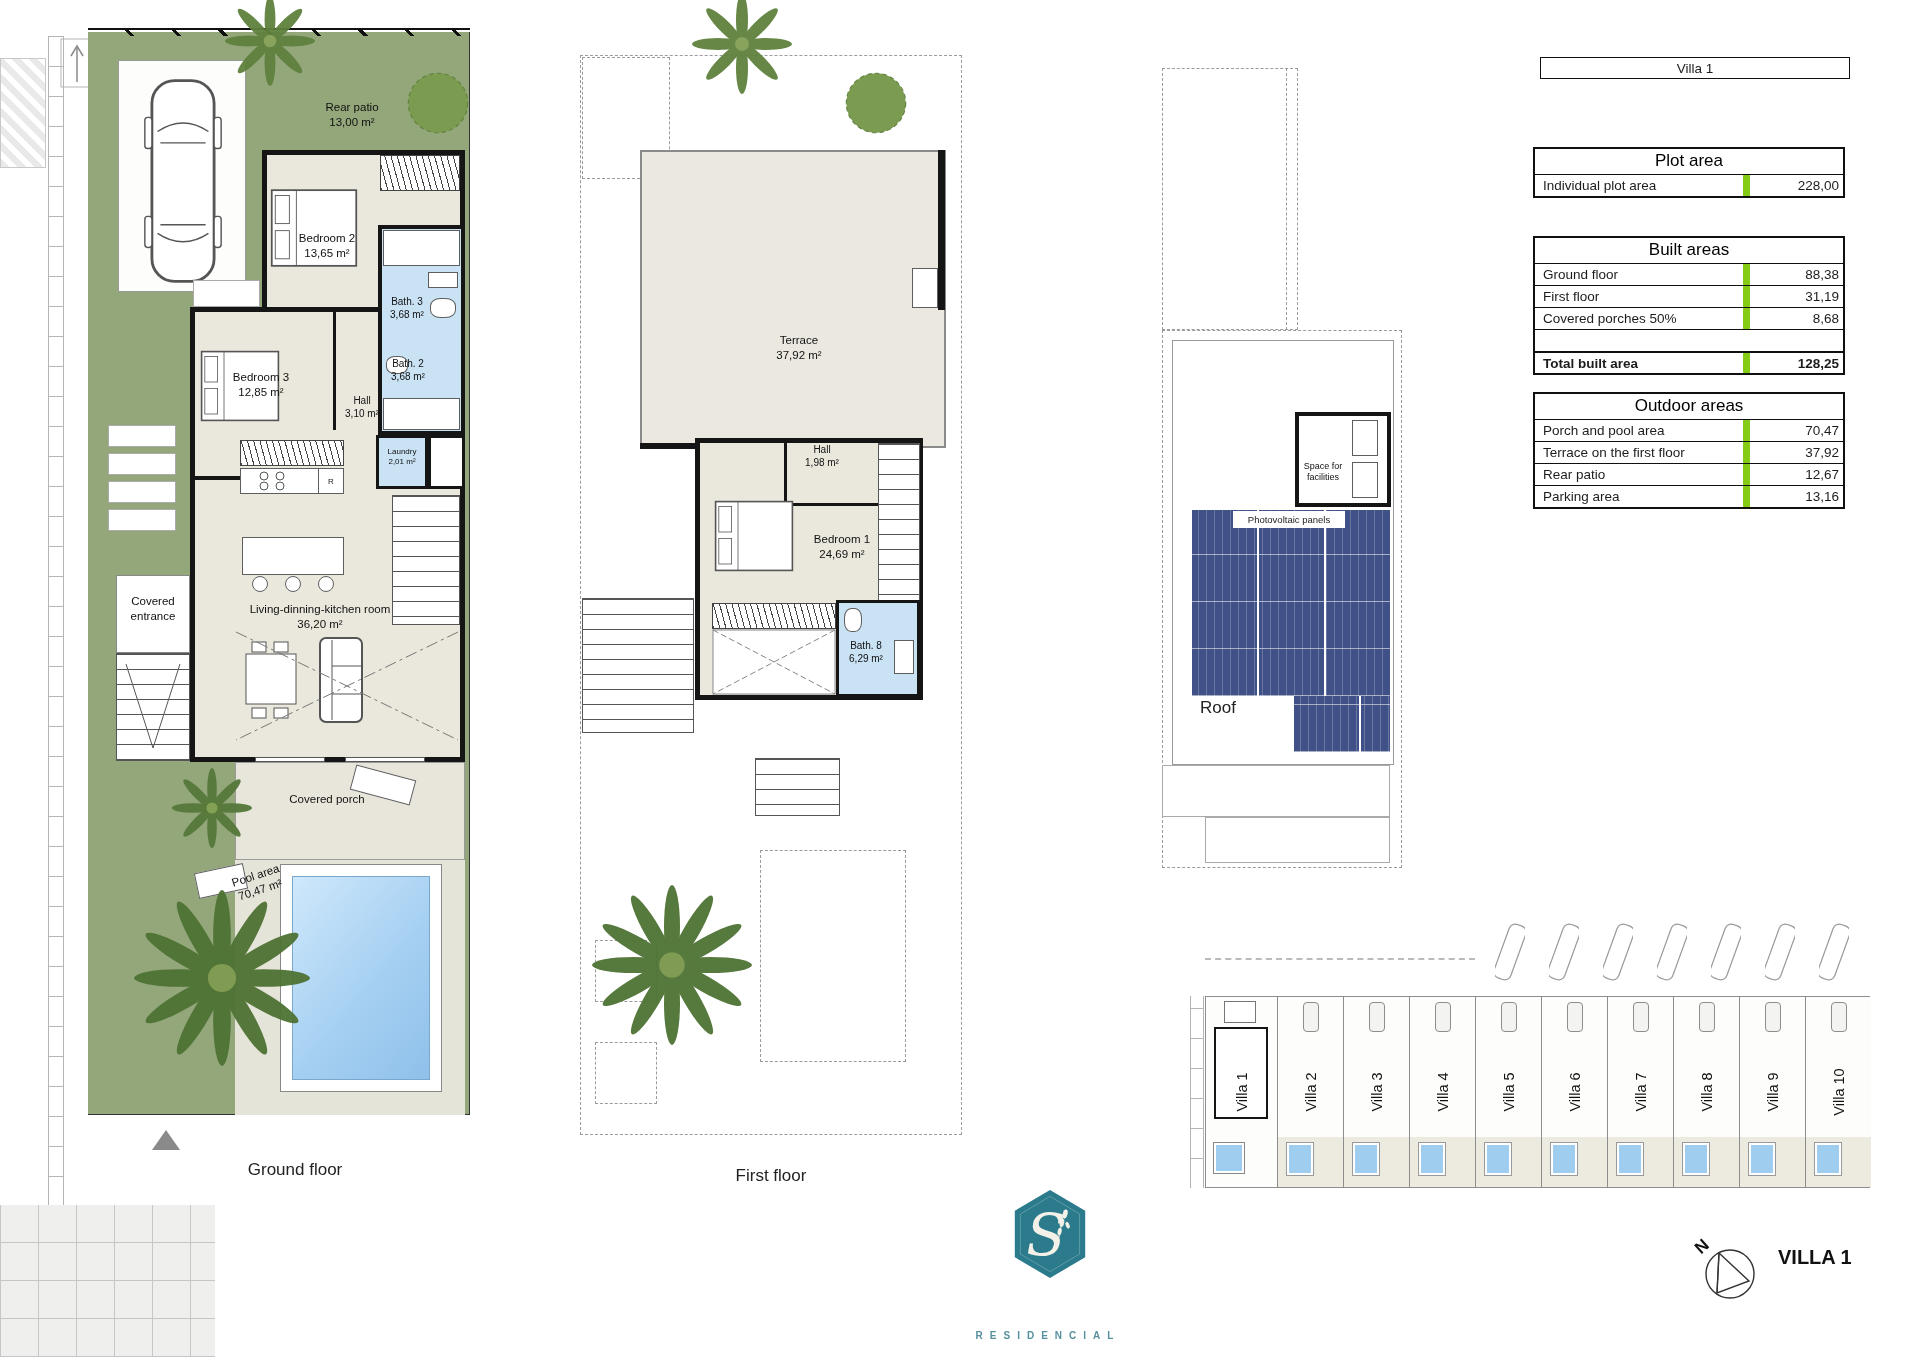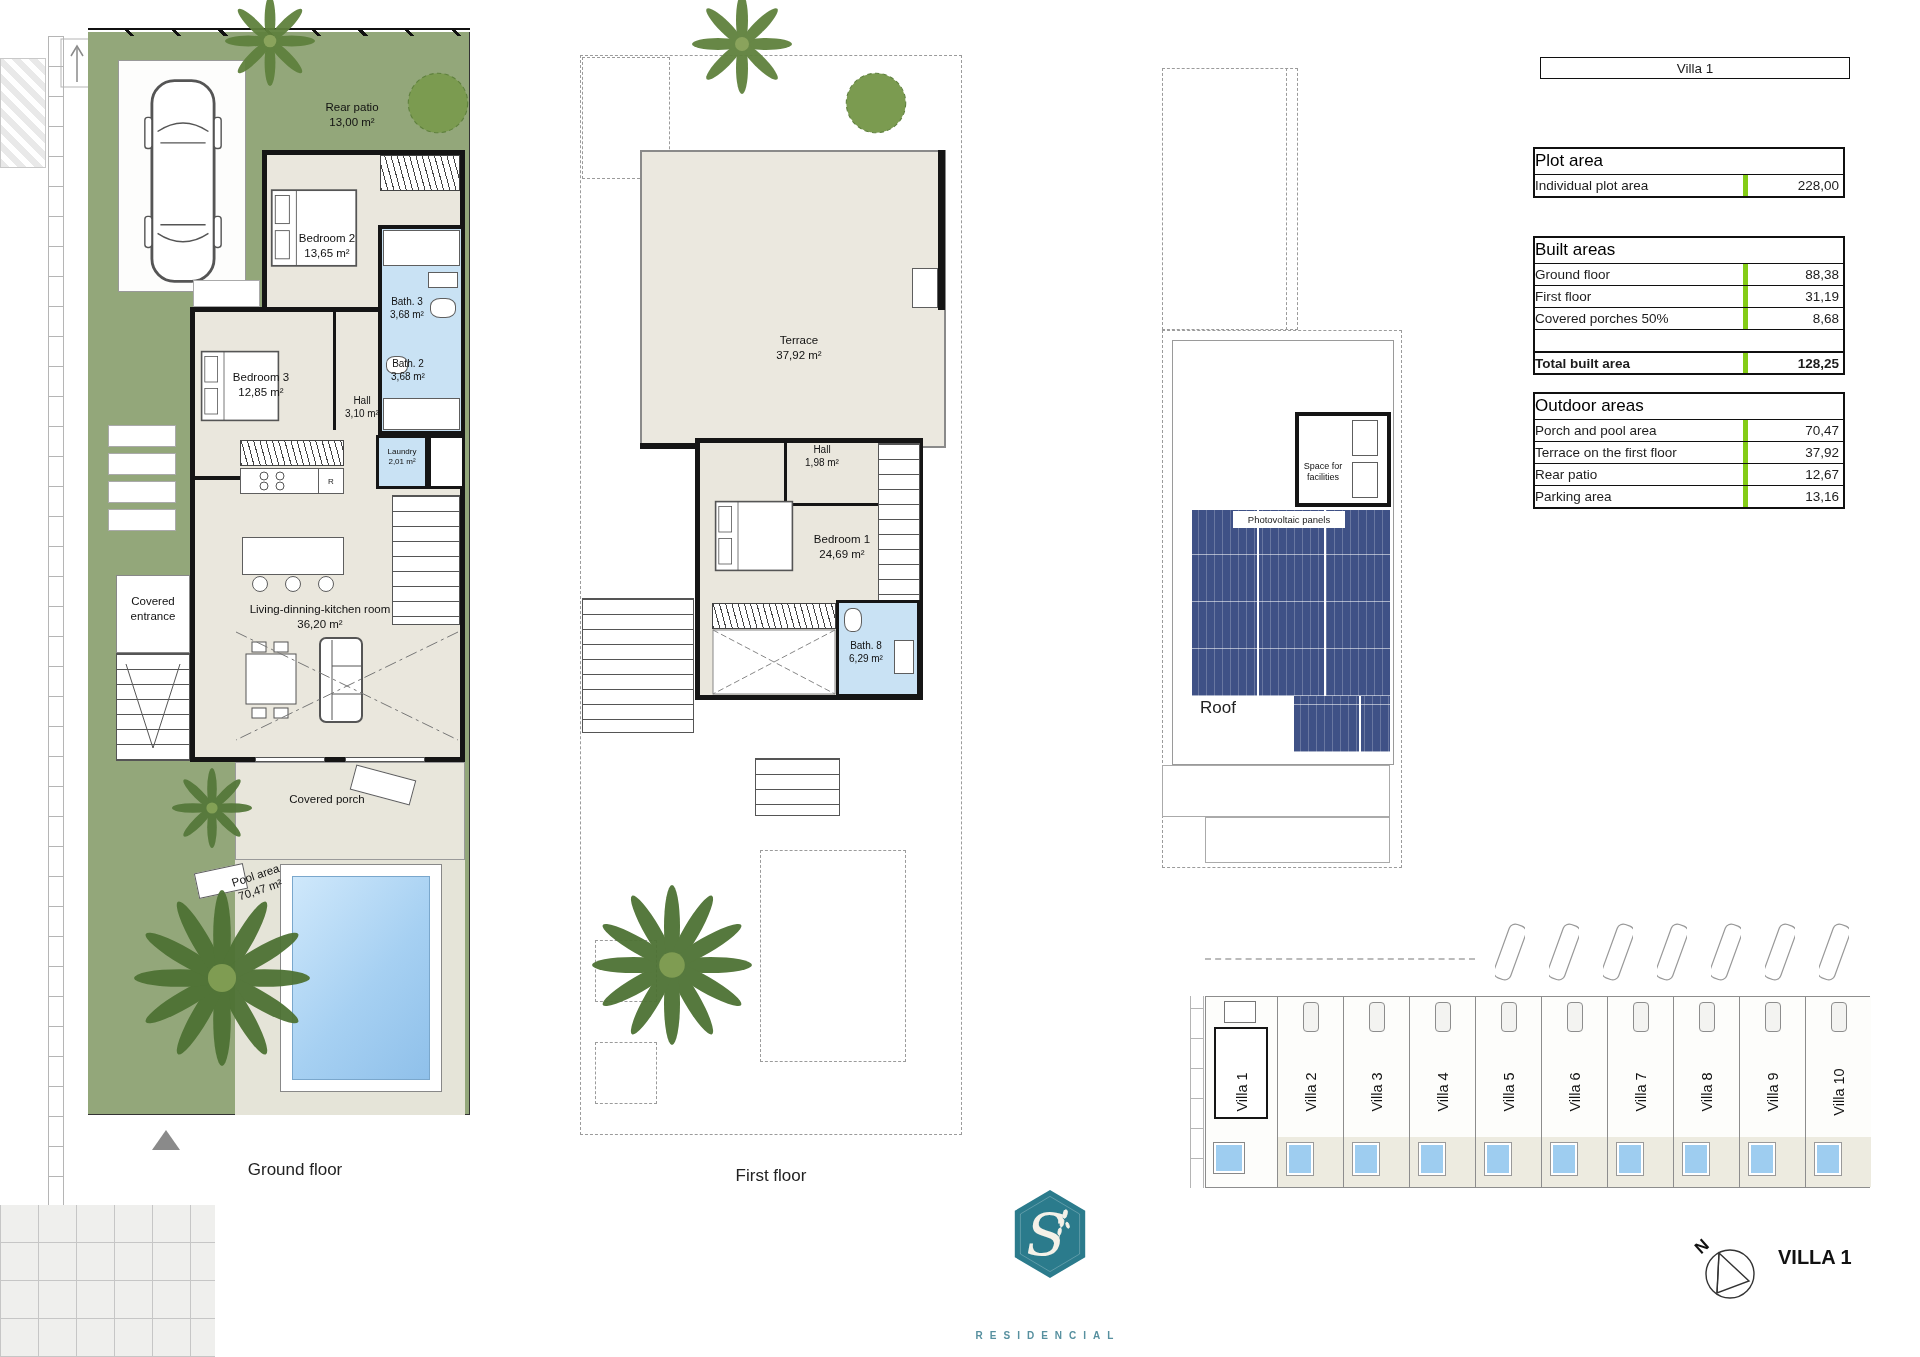--- a/index.html
+++ b/index.html
@@ -27,24 +27,24 @@
   background:repeating-linear-gradient(0deg,transparent 0 29px,#b5b5b5 29px 30px)}
 .tiles{background-color:#efefed;background-image:
   repeating-linear-gradient(0deg,#c6c6c6 0 1px,transparent 1px 38px),
   repeating-linear-gradient(90deg,#c6c6c6 0 1px,transparent 1px 38px)}
 .panels{background-color:#3f5186;background-image:
   repeating-linear-gradient(90deg,#fff 0 2px,transparent 2px 67px),
   repeating-linear-gradient(0deg,rgba(255,255,255,.55) 0 1px,transparent 1px 47px),
   repeating-linear-gradient(90deg,rgba(255,255,255,.22) 0 1px,transparent 1px 8px)}
 .pool{background:linear-gradient(130deg,#cfe8fb 0%,#a6d0f2 55%,#8fc0ea 100%);border:1px solid #7aa7cc}
 .tbl{position:absolute;left:1533px;width:312px;border:2px solid #101010;background:#fff}
-.tbl .hd{font-size:17px;padding:2px 0 3px;color:#000}
+.tbl .hd{font-size:17px;text-align:center;padding:2px 0 3px;color:#000}
 .tbl .row{display:flex;align-items:center;height:22px;border-top:1px solid #101010;font-size:13.5px}
-.tbl .lbl{flex:1;padding-left:0;white-space:nowrap}
-.tbl .val{width:100px;height:100%;border-left:5px solid #84cc16;display:flex;align-items:center;justify-content:flex-end;padding-right:4px}
+.tbl .lbl{flex:1;padding-left:8px;white-space:nowrap}
+.tbl .val{width:100px;height:100%;border-left:7px solid #84cc16;display:flex;align-items:center;justify-content:flex-end;padding-right:4px}
 .tbl .row.total{font-weight:bold;border-top:2px solid #101010}
 .villa-cell{position:absolute;top:0;height:100%;border-left:1px solid #8d8d8d;background:#fdfdfb}
 .villa-label{position:absolute;left:50%;top:50%;transform:translate(-50%,-50%) rotate(180deg);
   writing-mode:vertical-rl;font-size:14.5px;color:#111}
 .vcar{position:absolute;top:5px;left:50%;transform:translateX(-50%);width:16px;height:30px;
   border:1px solid #8d8d8d;border-radius:4px;background:#f3f3f1}
 .vband{position:absolute;bottom:0;left:0;right:0;height:50px;background:#edebe0}
 .vpool{position:absolute;bottom:12px;left:9px;width:26px;height:32px;background:#9ecdf0;
   border:2px solid #fff;outline:1px solid #9a9a9a}
 .brand{font-family:"Liberation Serif",serif;font-size:26px;letter-spacing:10px;color:#4b8496;text-align:center}

